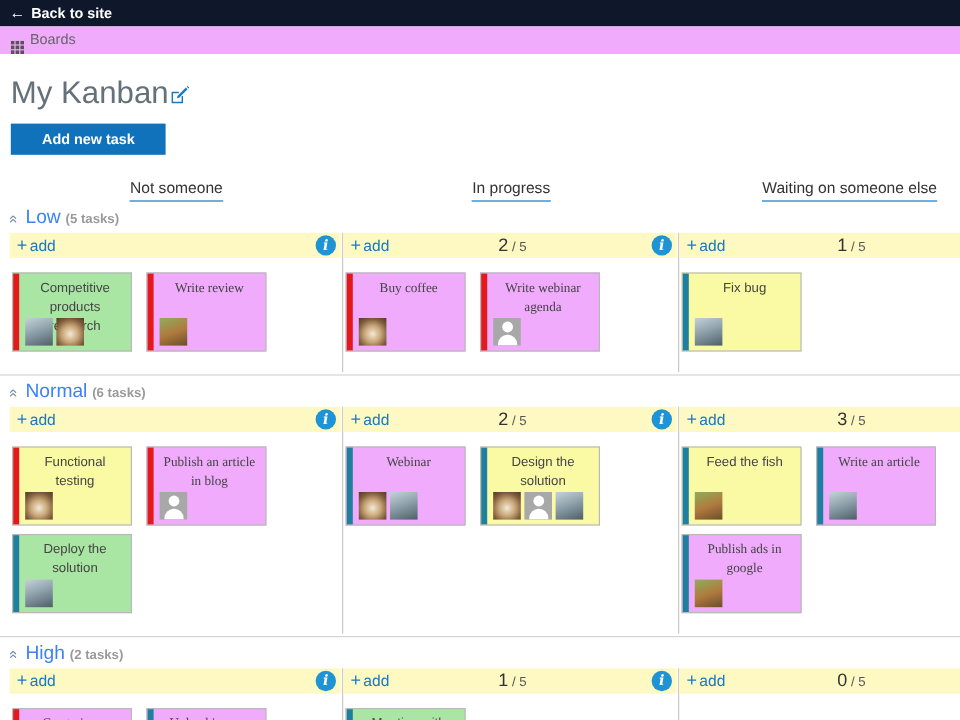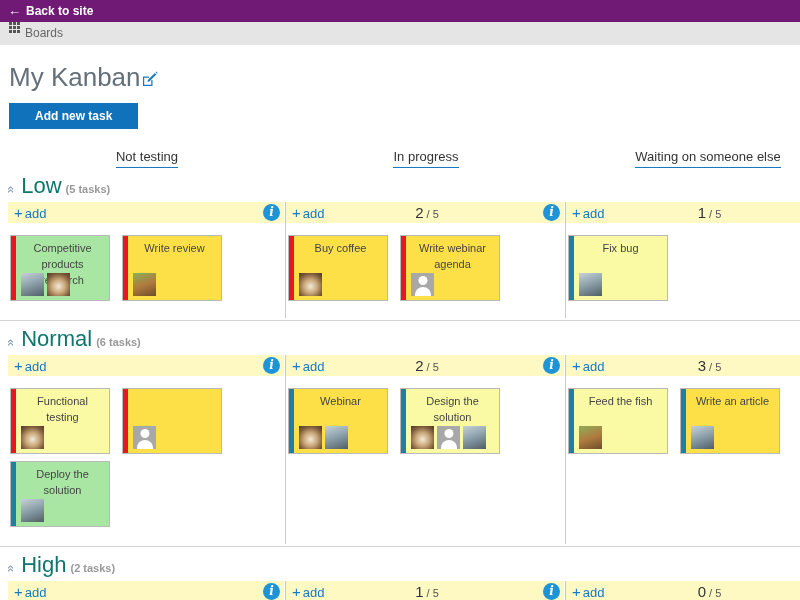--- a/index.html
+++ b/index.html
@@ -1,24 +1,24 @@
 <!DOCTYPE html>
 <html><head>
 <meta charset="utf-8">
 <style>
   * { margin:0; padding:0; box-sizing:border-box; }
   html,body { width:800px; height:600px; overflow:hidden; background:#fff;
     font-family:"Liberation Sans", sans-serif; }
 
   
-  .topbar { height:22px; background:#701a75; color:#fff; font-size:12px; font-weight:bold;
+  .topbar { height:22px; background:#0f172a; color:#fff; font-size:12px; font-weight:bold;
     line-height:22px; padding:0 8px; }
   .topbar .arrow { font-size:13px; margin-right:5px; }
-  .boardsbar { height:23px; background:#e5e5e5; color:#666; font-size:12px;
-    line-height:23px; padding:0 9px; display:flex; align-items:flex-start; gap:5px; }
+  .boardsbar { height:23px; background:#f0abfc; color:#666; font-size:12px;
+    line-height:23px; padding:0 9px; display:flex; align-items:flex-end; gap:5px; }
 
   
   .page-title { margin:15px 0 8px 9px; font-size:26px; color:#64707a; font-weight:normal;
     display:flex; align-items:center; gap:0; }
   .edit-ic { display:inline-block; margin-top:4px; cursor:pointer; }
   .btn-add-task { margin:0 0 10px 9px; background:#1072ba; color:#fff; border:none;
     font-family:inherit; font-size:12px; font-weight:bold; padding:6px 26px; cursor:pointer; }
 
   
   .board { width:852px; }
@@ -26,21 +26,21 @@
   .col-headers .colh { text-align:center; font-size:13px; color:#333; }
   .col-headers .colh:nth-child(1){ width:278px; }
   .col-headers .colh:nth-child(2){ width:280px; }
   .col-headers .colh:nth-child(3){ width:284px; }
   .col-headers .colh span { display:inline-block; border-bottom:1px solid #1779c4;
     padding-bottom:3px; cursor:pointer; }
 
   .lane-title { margin:5px 0 3px 8px; display:flex; align-items:baseline; gap:4px; }
   .lane-title .chev { display:inline-block; transform:rotate(90deg); color:#6b8ba4;
     font-size:13px; cursor:pointer; position:relative; top:1px; }
-  .lane-title .lane-name { font-size:22px; color:#0f766e; margin-left:2px;text-align:center; }
+  .lane-title .lane-name { font-size:16px; color:#3b82f6; margin-left:2px;text-align:center; }
   .lane-title .lane-count { font-size:11px; color:#999;font-weight:bold; }
 
   .lane-cells { display:flex; margin-left:8px; align-items:stretch; }
   .cell { width:278px; padding-bottom:16px; }
   .cell.c1 { width:280px; }
   .cell.c2 { width:284px; padding-bottom:0; }
   .cell.bordered { border-right:1px solid #c9c9c9; }
 
   .addbar { height:21px; background:#fef9c3; display:flex; align-items:center;
     padding:0 4px 0 6px; position:relative; margin-right:1px; }
@@ -51,21 +51,21 @@
   .cnt .tot { font-size:11px; color:#555; }
   .info { margin-left:auto; width:17px; height:17px; border-radius:50%; background:#1e94d6;
     color:#fff; font-family:"DejaVu Serif", serif; font-style:italic; font-weight:bold;
     font-size:12px; text-align:center; line-height:16px; cursor:pointer; z-index:1; }
 
   .cards { display:flex; flex-wrap:wrap; padding:6px 0 0 2px; }
   .card { width:100px; height:66px; margin:6px 12px 1px 0; border:1px solid #b9b9b9;
     position:relative; padding:5px 6px 4px 11px; cursor:pointer;text-align:center; }
   .card::before { content:""; position:absolute; left:0; top:0; bottom:0; width:5px; }
   .card.green  { background:#a9e6a3; }
-  .card.blue   { background:#fde047; }
+  .card.blue   { background:#f0abfc;font-family:Liberation Serif, serif; }
   .card.yellow { background:#fafaa5; }
   .card.stripe-red::before  { background:#e3191c; }
   .card.stripe-teal::before { background:#1e7f9e; }
   .card-title { font-size:11px; color:#444; line-height:1.45; }
   .avatars { position:absolute; left:10px; bottom:4px; display:flex; gap:3px; align-items:flex-end; }
   .avatar { width:23px; height:23px; display:inline-block; position:relative; overflow:hidden; }
   .avatar-man   { background:linear-gradient(160deg,#c6d1d7 0%,#8fa3ad 45%,#4f5e66 100%); }
   .avatar-owl   { background:radial-gradient(circle at 50% 58%,#f2e9d8 0%,#caa87a 38%,#7d5a3a 72%,#4e3a26 100%); }
   .avatar-woman { background:linear-gradient(160deg,#8fae5a 0%,#b07a3e 52%,#6b4e2a 100%); }
   .avatar-placeholder { background:#a8a8a8; }
@@ -109,21 +109,21 @@
       <path d="M2 5.5h6v1.2H3.2v7.1h7.1V9h1.2v6H2z" fill="#1779c4"></path>
       <path d="M6.5 10.8l1.8-.4 7-7L13.9 2l-7 7zM14.6 1.3l1.4 1.4.7-.7-1.4-1.4z" fill="#1779c4"></path>
     </svg>
   </span>
 </h1>
 
 <button class="btn-add-task">Add new task</button>
 
 <div class="board">
   <div class="col-headers">
-    <div class="colh"><span>Not testing</span></div>
+    <div class="colh"><span>Not someone</span></div>
     <div class="colh"><span>In progress</span></div>
     <div class="colh"><span>Waiting on someone else</span></div>
   </div>
   <div id="board-lanes">
       <div class="lane-title">
       <span class="chev">«</span>
       <span class="lane-name">Low</span>
       <span class="lane-count">(5 tasks)</span>
     </div>
       <div class="lane-cells">
@@ -197,20 +197,21 @@
             <span class="info">i</span>
           </div>
           <div class="cards">
             <div class="card yellow stripe-red">
         <div class="card-title">Functional testing</div>
         <div class="avatars">
                 <span class="avatar avatar-owl"></span>
               </div>
             </div>
             <div class="card blue stripe-red">
+        <div class="card-title">Publish an article in blog</div>
         <div class="avatars">
                 <span class="avatar avatar-placeholder"></span>
               </div>
             </div>
             <div class="card green stripe-teal">
         <div class="card-title">Deploy the solution</div>
         <div class="avatars">
                 <span class="avatar avatar-man"></span>
               </div>
             </div>
@@ -249,20 +250,26 @@
             <div class="card yellow stripe-teal">
         <div class="card-title">Feed the fish</div>
         <div class="avatars">
                 <span class="avatar avatar-woman"></span>
               </div>
             </div>
             <div class="card blue stripe-teal">
         <div class="card-title">Write an article</div>
         <div class="avatars">
                 <span class="avatar avatar-man"></span>
+              </div>
+            </div>
+            <div class="card blue stripe-teal">
+        <div class="card-title">Publish ads in google</div>
+        <div class="avatars">
+                <span class="avatar avatar-woman"></span>
               </div>
             </div>
           </div>
         </div>
       </div>
       <div class="lane-sep"></div>
       <div class="lane-title">
       <span class="chev">«</span>
       <span class="lane-name">High</span>
       <span class="lane-count">(2 tasks)</span>

